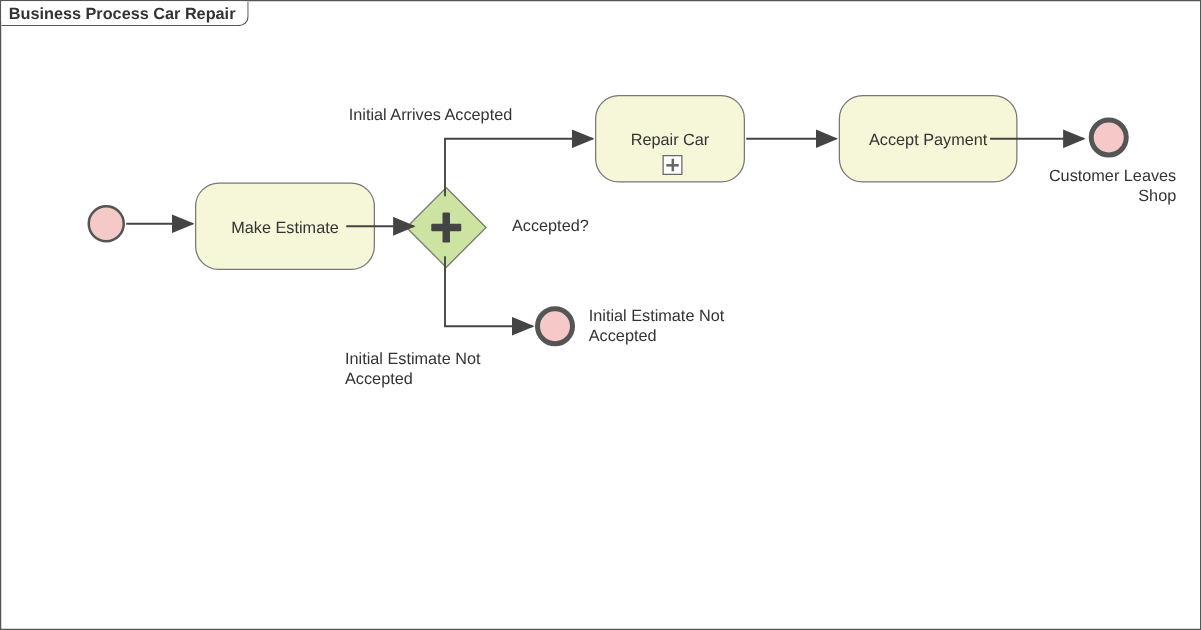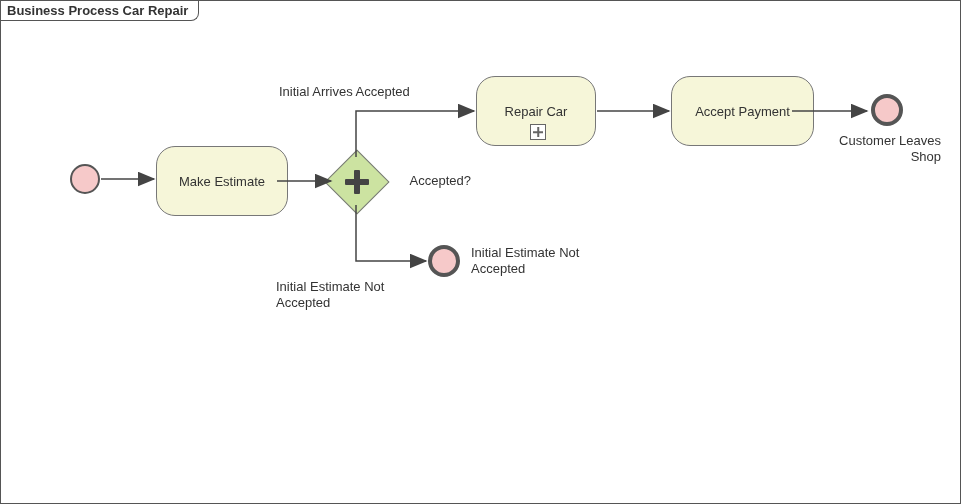--- a/index.html
+++ b/index.html
@@ -26,21 +26,21 @@
   svg.flows{position:absolute;left:0;top:0;width:100%;height:100%;pointer-events:none}
 </style>
 </head>
 <body>
 
 <div class="canvas">
   <div class="pool-title">Business Process Car Repair</div>
 
   <div class="start-event" style="left:69px;top:163px;width:30px;height:30px"></div>
 
-  <div class="task" style="left:155px;top:145px;width:132px;height:70px">
+  <div class="task" style="left:155px;top:145px;width:144px;height:70px">
     <span>Make Estimate</span>
   </div>
 
   <div class="gateway" style="left:333px;top:158px">
     <div class="x1"></div>
       <div class="x2"></div>
   </div>
   <div class="label" style="left:390px;top:172px;width:80px;text-align:right">Accepted?</div>
 
   <div class="task" style="left:475px;top:75px;width:120px;height:70px">

